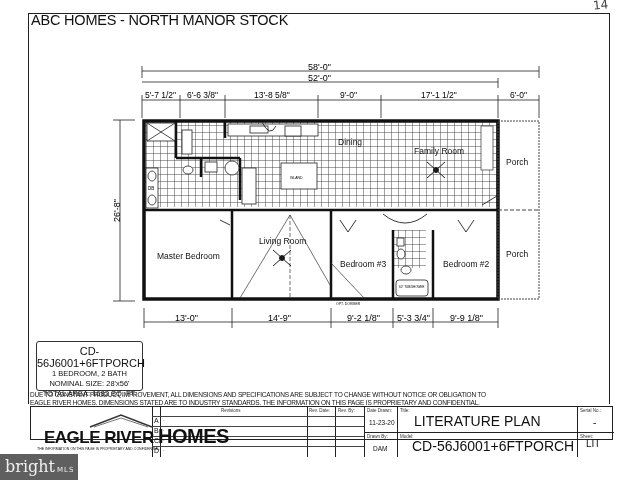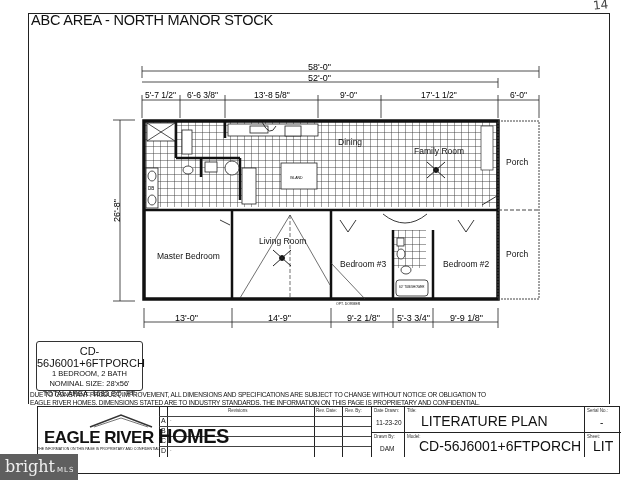--- a/index.html
+++ b/index.html
@@ -6,34 +6,34 @@
   body { width:639px; height:480px; position:relative; overflow:hidden; font-family:"Liberation Sans", sans-serif; color:#111; }
   .abs { position:absolute; }
   .outer-border { position:absolute; left:28px; top:13px; width:582px; height:391px; border:1.5px solid #222; border-bottom:none; box-sizing:border-box; }
   .title { left:31px; top:12px; font-size:14.5px; font-weight:400; letter-spacing:-0.2px; }
   .pagenum { left:593px; top:-2px; font-size:12px; color:#444; font-family:"DejaVu Sans", sans-serif; transform:rotate(-6deg); }
   svg text { font-family:"Liberation Sans", sans-serif; }
   .infobox { left:36px; top:341px; width:107px; height:50px; border:1px solid #333; border-radius:3px; text-align:center; box-sizing:border-box; padding-top:3px; }
   .infobox .m { font-size:11px; line-height:12px; }
   .infobox .s { font-size:7.5px; line-height:10px; }
   .disclaimer { left:30px; top:391px; font-size:6.5px; line-height:8px; letter-spacing:-0.2px; white-space:nowrap; }
-  .tb { position:absolute; left:37px; top:406px; width:583px; height:68px; border:1.3px solid #222; box-sizing:border-box; }
+  .tb { position:absolute; left:30px; top:406px; width:583px; height:34px; border:1.3px solid #222; box-sizing:border-box; }
   .cell { position:absolute; box-sizing:border-box; }
   .lbl { font-size:4.5px; color:#333; }
   .logo { left:44px; top:428px; font-size:17px; font-weight:700; letter-spacing:-0.5px; line-height:17px; white-space:nowrap; }
   .logo .big { font-size:20px; }
   .logo-sub { left:37px; top:447px; font-size:3.5px; white-space:nowrap; }
   .bright { left:0; top:454px; width:78px; height:26px; background:#5f5f5f; color:#f0f0f0; font-family:"DejaVu Serif", serif; font-size:16px; line-height:26px; padding-left:5px; box-sizing:border-box; white-space:nowrap; }
   .bright .mls { font-family:"DejaVu Sans", sans-serif; font-size:7px; letter-spacing:1px; margin-left:2px; }
 </style>
 </head>
 <body>
 
 <div class="outer-border"></div>
-<div class="abs title">ABC AREA - NORTH MANOR STOCK</div>
+<div class="abs title">ABC HOMES - NORTH MANOR STOCK</div>
 <div class="abs pagenum">14</div>
 
 <svg class="abs" style="left:0;top:0" width="639" height="340" viewBox="0 0 639 340">
   <defs>
     <pattern id="tile" width="7" height="7" patternUnits="userSpaceOnUse">
       <rect width="7" height="7" fill="#fff"></rect>
       <path d="M7 0 V7 M0 7 H7" stroke="#333" stroke-width="0.9"></path>
     </pattern>
   </defs>
 
@@ -235,21 +235,21 @@
   <div class="cell" style="left:342px;top:38px;font-size:6.5px">DAM</div>
 
   <div class="cell lbl" style="left:369px;top:1px">Title:</div>
   <div class="cell" style="left:383px;top:6px;font-size:14px">LITERATURE PLAN</div>
   <div class="cell lbl" style="left:369px;top:27px">Model:</div>
   <div class="cell" style="left:381px;top:31px;font-size:14px">CD-56J6001+6FTPORCH</div>
 
   <div class="cell lbl" style="left:549px;top:1px">Serial No.:</div>
   <div class="cell" style="left:562px;top:10px;font-size:10px">-</div>
   <div class="cell lbl" style="left:549px;top:27px">Sheet:</div>
-  <div class="cell" style="left:555px;top:31px;font-size:14px">LIT</div>
+  <div class="cell" style="left:555px;top:31px;font-size:10px">LIT</div>
 </div>
 
 <svg class="abs" style="left:88px;top:412px" width="66" height="16">
   <path d="M2 15 L33 3 L64 15" stroke="#333" stroke-width="1.5" fill="none"></path>
   <path d="M6 15 L33 6 L60 15" stroke="#777" stroke-width="1" fill="none"></path>
 </svg>
 <div class="abs logo">
   <span>EAGLE RIVER</span> <span class="big">HOMES</span>
 </div>
 <div class="abs logo-sub">THE INFORMATION ON THIS PAGE IS PROPRIETARY AND CONFIDENTIAL.</div>

